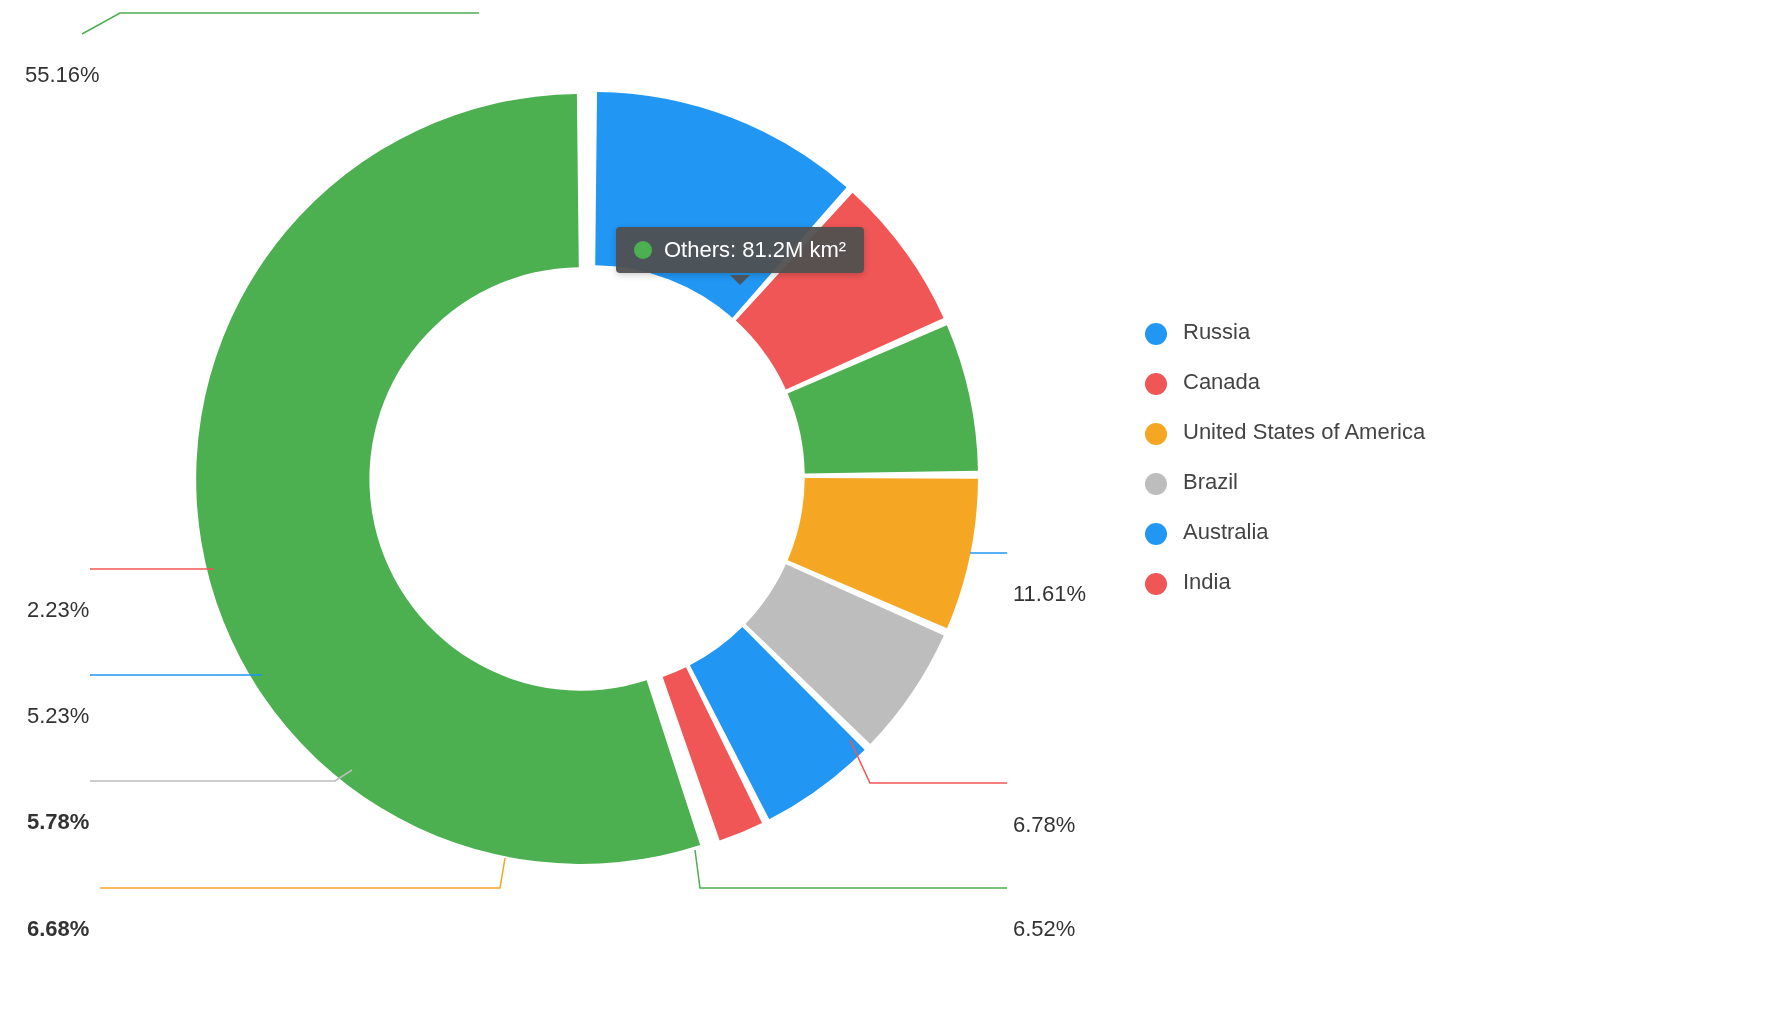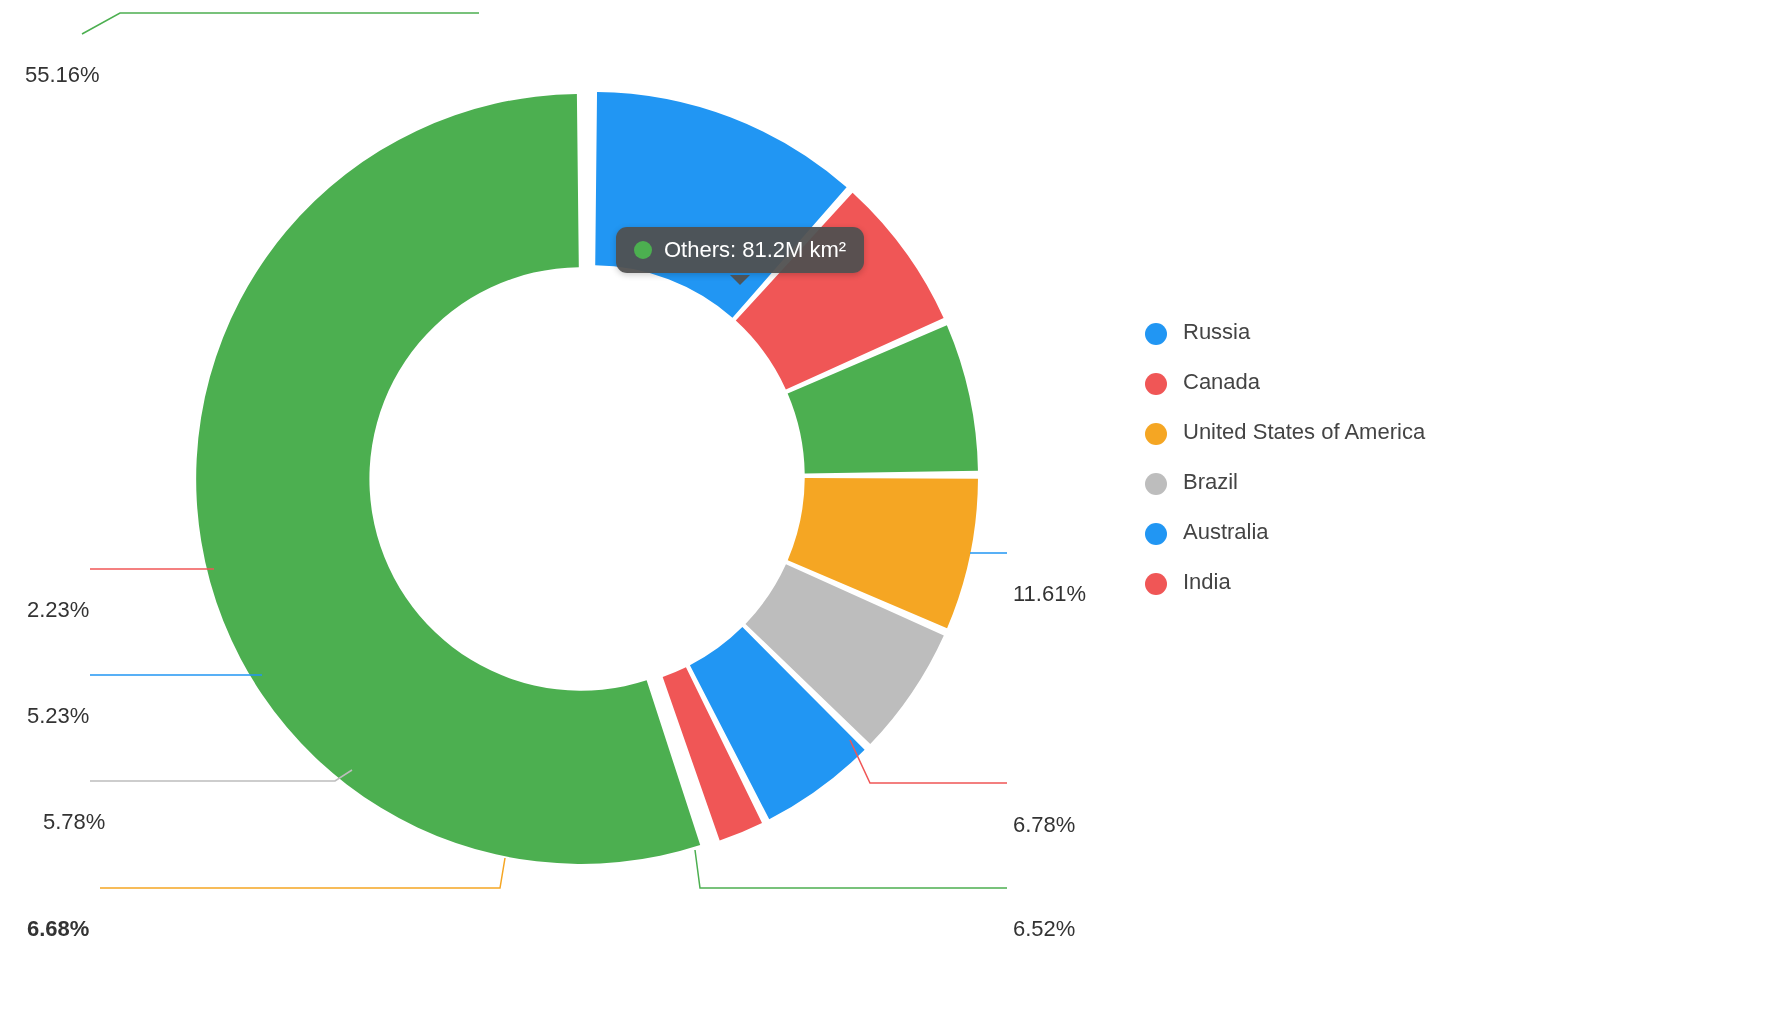--- a/index.html
+++ b/index.html
@@ -50,21 +50,21 @@
     color: #333;
     white-space: nowrap;
     margin-top: 40px;
   }
   .tooltip {
     position: absolute;
     background: rgba(80,80,80,0.95);
     color: #fff;
     font-size: 22px;
     padding: 10px 18px;
-    border-radius: 11px;
+    border-radius: 4px;
     display: flex;
     align-items: center;
     box-shadow: 0 2px 6px rgba(0,0,0,0.2);
     text-align: center;
   }
   .tooltip-dot {
     width: 18px;
     height: 18px;
     border-radius: 50%;
     margin-right: 12px;
@@ -132,16 +132,16 @@
 
   <div class="tooltip" id="tooltip" style="left: 616px; top: 227px;">
     <span class="tooltip-dot" id="tooltip-dot" style="background: rgb(76, 175, 80);"></span>
     <span id="tooltip-text">Others: 81.2M km²</span>
   </div>
 <div class="label-text" style="left: 25px; top: 22px;">55.16%</div>
     <div class="label-text" style="left: 1013px; top: 541px;">11.61%</div>
     <div class="label-text" style="left: 1013px; top: 772px;">6.78%</div>
     <div class="label-text" style="left: 1013px; top: 876px;">6.52%</div>
     <div class="label-text" style="left: 27px; top: 876px; font-weight: bold;">6.68%</div>
-    <div class="label-text" style="left: 43px; top: 769px;">5.78%</div>
+    <div class="label-text" style="left: 27px; top: 769px; font-weight: bold;">5.78%</div>
     <div class="label-text" style="left: 27px; top: 663px;">5.23%</div>
     <div class="label-text" style="left: 27px; top: 557px;">2.23%</div>
   </div>
 
 </body></html>

